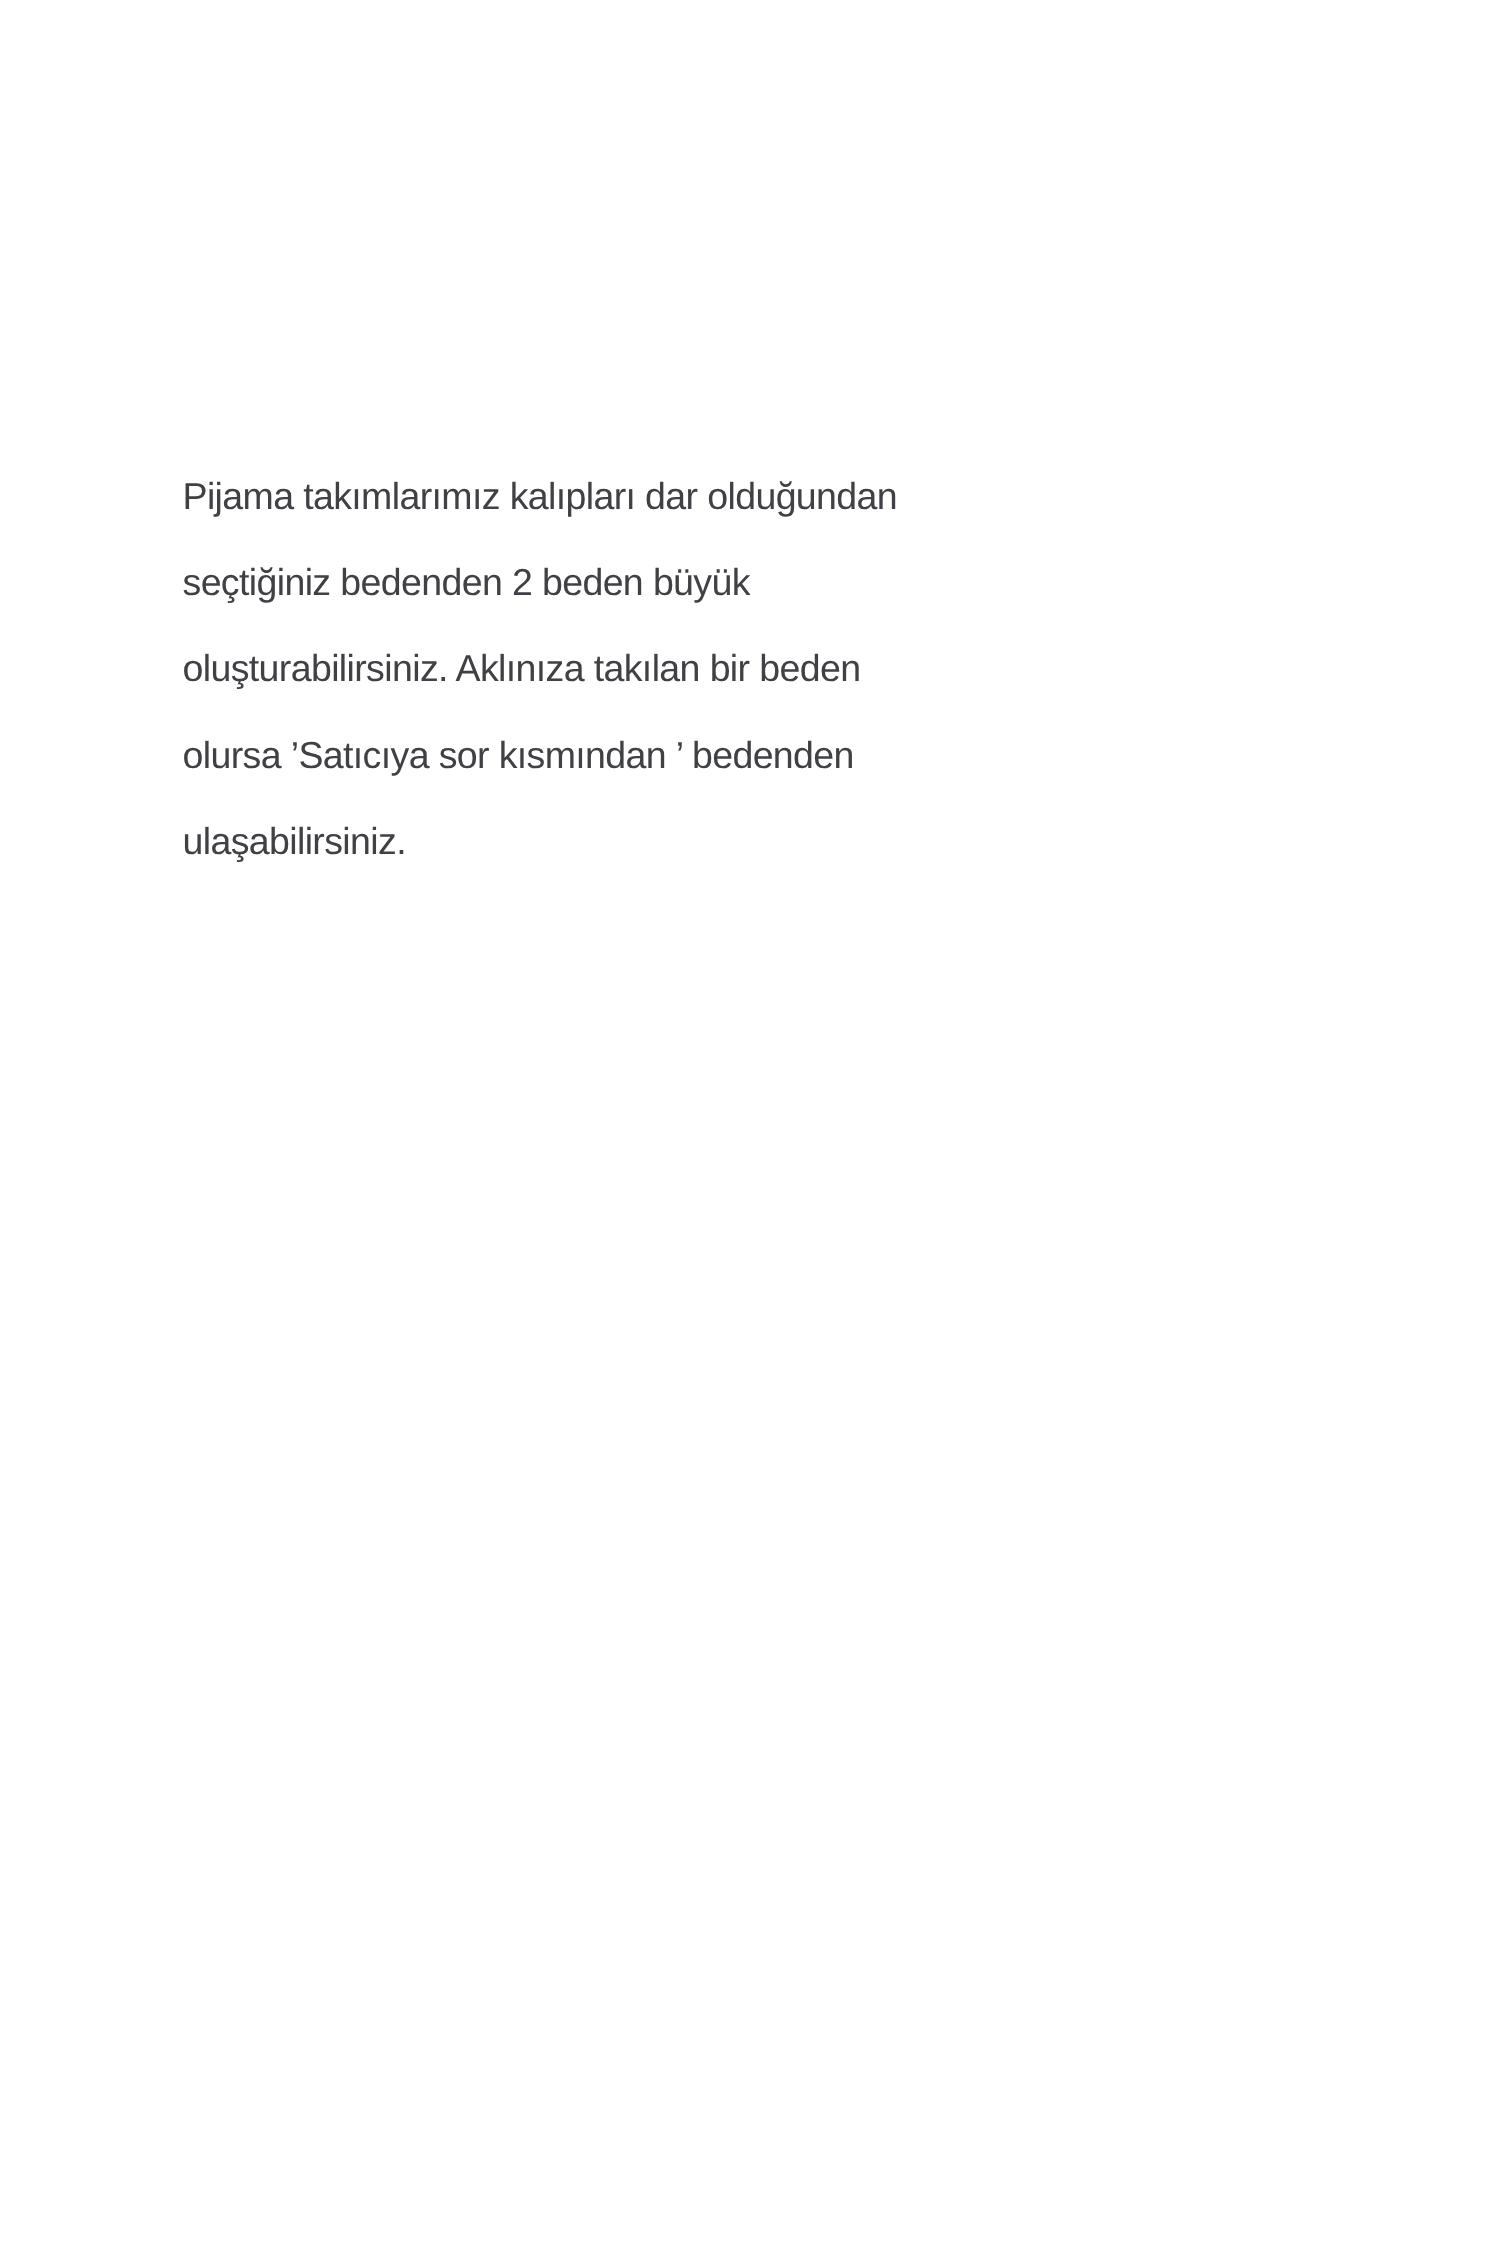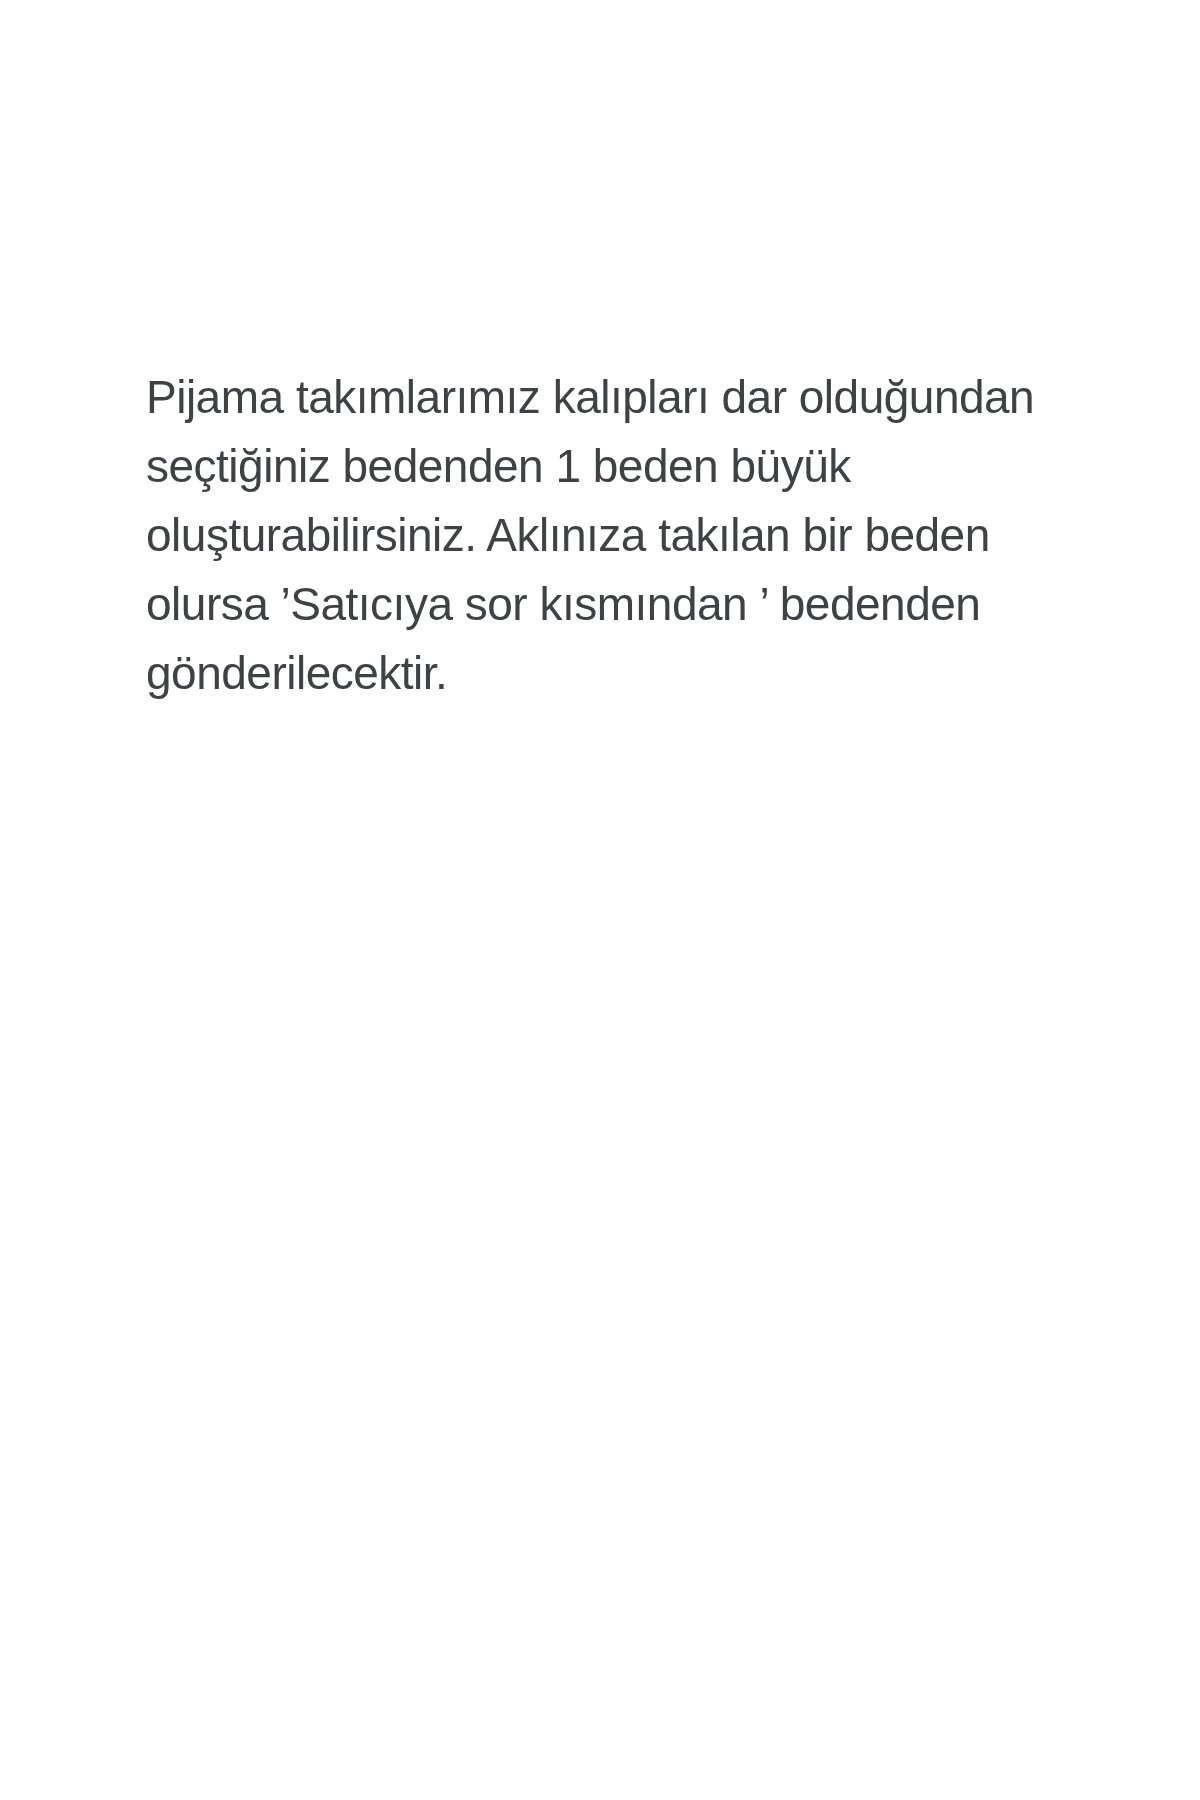--- a/index.html
+++ b/index.html
@@ -13,31 +13,31 @@
     overflow: hidden;
     position: relative;
     font-family: "Liberation Sans", "DejaVu Sans", sans-serif;
   }
   .description-block {
     position: absolute;
     left: 146px;
     top: 363px;
     width: 960px;
     color: #3f4145;
-    font-size: 46px;
+    font-size: 30px;
     font-weight: 400;
     line-height: 69px;
     letter-spacing: -0.5px;
   }
   .description-line {
     white-space: nowrap;
   }
 </style>
 </head>
 <body>
 
 <div class="description-block">
   <div class="description-line">Pijama takımlarımız kalıpları dar olduğundan</div>
-  <div class="description-line">seçtiğiniz bedenden 1 beden büyük</div>
+  <div class="description-line">seçtiğiniz bedenden 2 beden büyük</div>
   <div class="description-line">oluşturabilirsiniz. Aklınıza takılan bir beden</div>
   <div class="description-line">olursa ’Satıcıya sor kısmından ’ bedenden</div>
-  <div class="description-line">gönderilecektir.</div>
+  <div class="description-line">ulaşabilirsiniz.</div>
 </div>
 
 </body></html>

